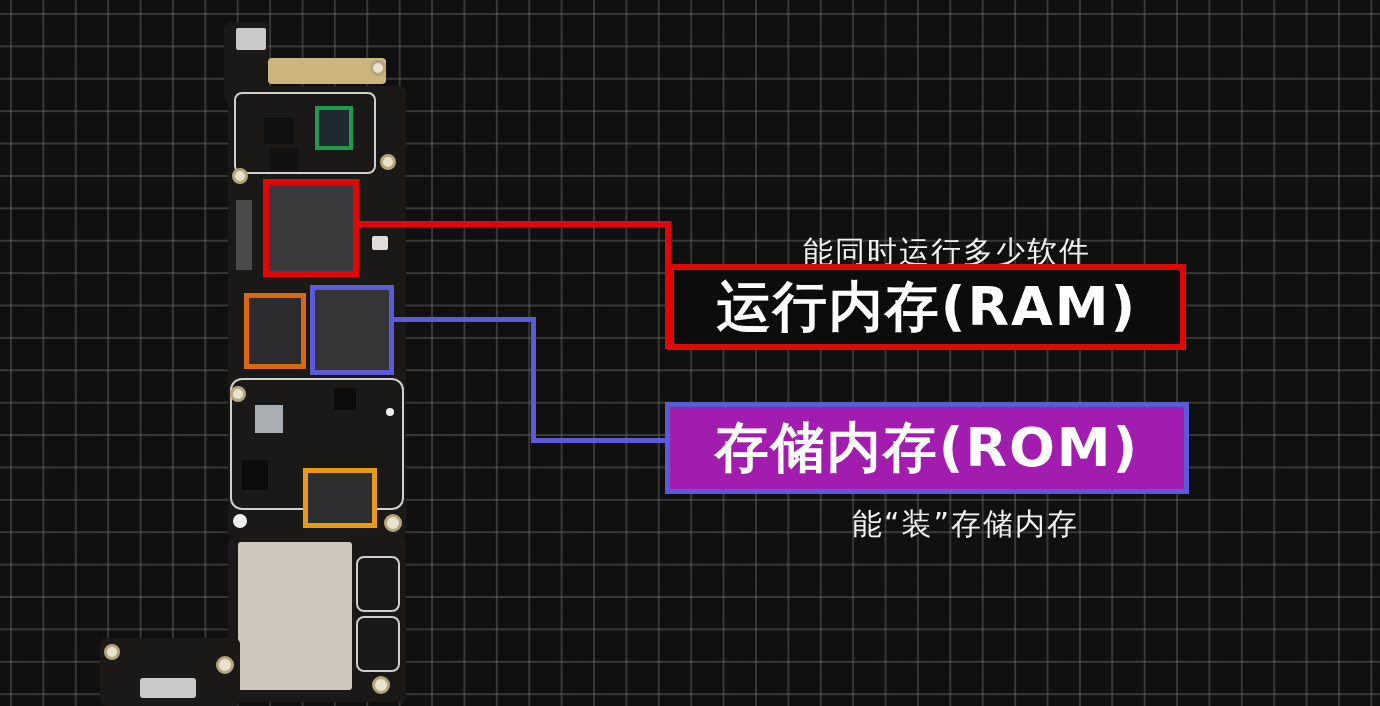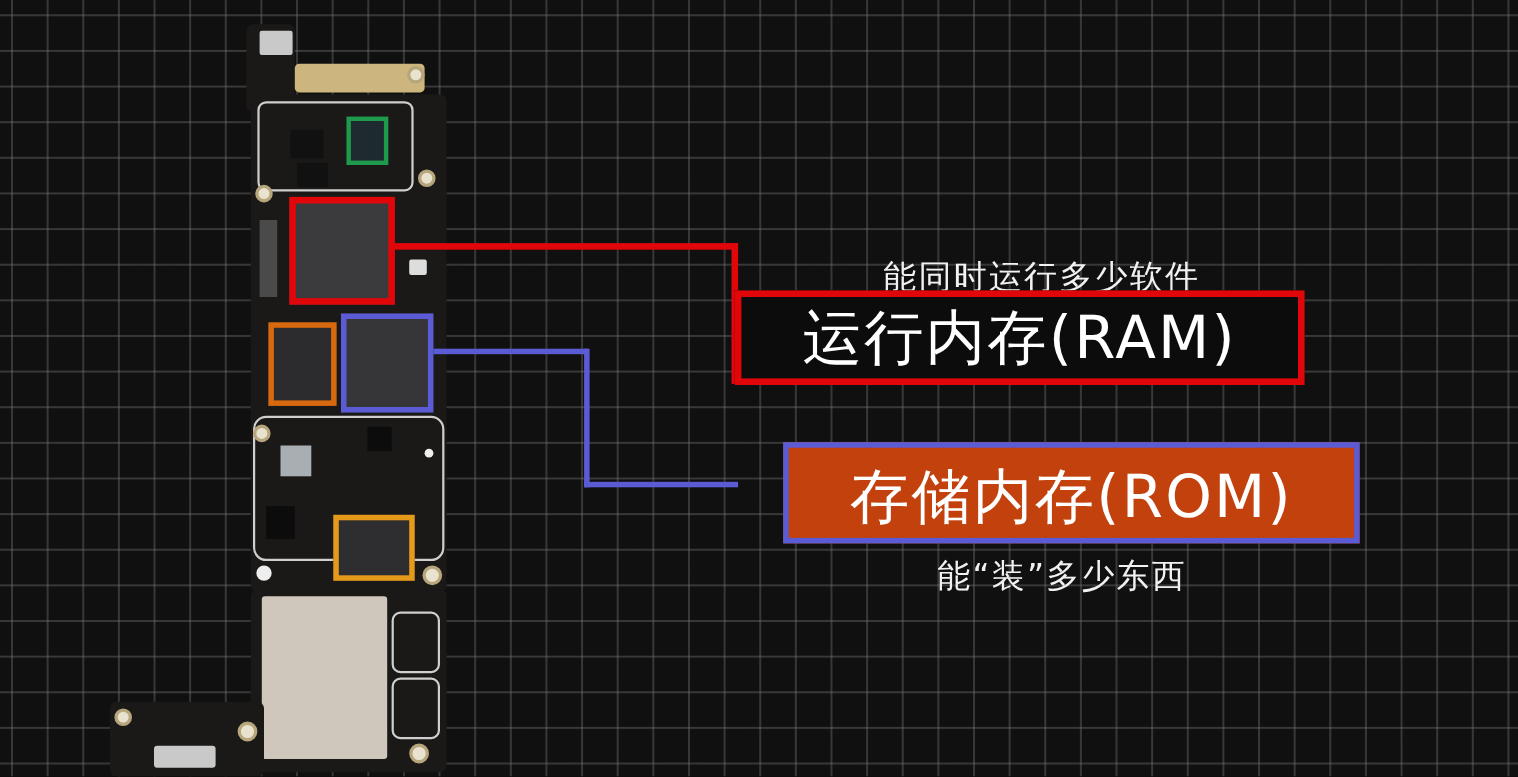--- a/index.html
+++ b/index.html
@@ -8,21 +8,21 @@
     background-color:#101010;
     background-image:
       linear-gradient(to right, rgba(120,120,120,0.38) 2px, transparent 2px),
       linear-gradient(to bottom, rgba(120,120,120,0.38) 2px, transparent 2px);
     background-size:32.4px 32.4px;
     background-position:10px 13px;}
   .abs{position:absolute;}
   .board{background:#1a1917;border-radius:6px;}
   .silk{border:2px solid #cfcfcf;border-radius:8px;position:absolute;}
   .hole{position:absolute;border-radius:50%;background:#e9e2cf;border:3px solid #b7a57c;}
-  .label-box{position:absolute;box-sizing:border-box;display:flex;align-items:flex-end;justify-content:center;color:#fff;font-weight:normal;letter-spacing:2px;}
+  .label-box{position:absolute;box-sizing:border-box;display:flex;align-items:center;justify-content:center;color:#fff;font-weight:bold;letter-spacing:2px;}
   .sub{position:absolute;color:#f1f1f1;font-size:30px;letter-spacing:2px;white-space:nowrap;}
   .line{position:absolute;}
 </style>
 </head>
 <body>
 
 <div class="grid"></div>
 
 <div>
 
@@ -77,16 +77,16 @@
 
 <div class="line" style="left:394px;top:317px;width:140px;height:5px;background:#5b5bd6;"></div>
 <div class="line" style="left:531px;top:317px;width:5px;height:126px;background:#5b5bd6;"></div>
 <div class="line" style="left:531px;top:438px;width:140px;height:5px;background:#5b5bd6;"></div>
 
 <div class="sub" style="left:803px;top:232px;">能同时运行多少软件</div>
 <div class="label-box" style="left:668px;top:264px;width:518px;height:86px;border:6px solid #e0060a;background:#0c0c0c;font-size:54px;">
   <span>运行内存(RAM)</span>
 </div>
 
-<div class="label-box" style="left:665px;top:402px;width:524px;height:92px;border:5px solid #5b5bd6;background:#c2410c;font-size:54px;margin-left:47px;">
+<div class="label-box" style="left:665px;top:402px;width:524px;height:92px;border:5px solid #5b5bd6;background:#a21caf;font-size:54px;">
   <span>存储内存(ROM)</span>
 </div>
-<div class="sub" style="left:852px;top:504px;">能“装”多少东西</div>
+<div class="sub" style="left:852px;top:504px;">能“装”存储内存</div>
 
 </body></html>

